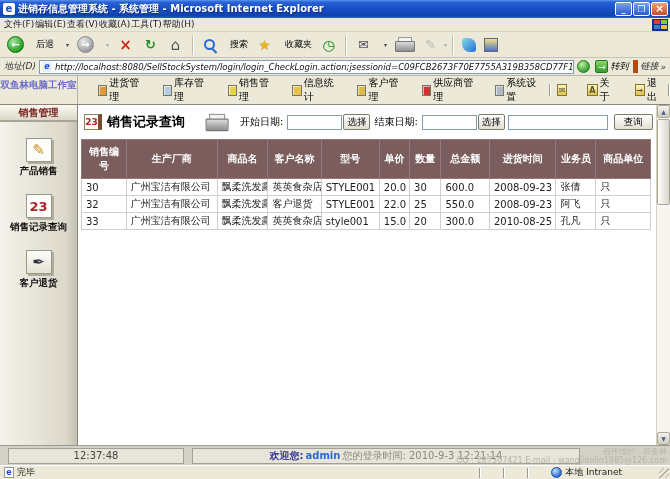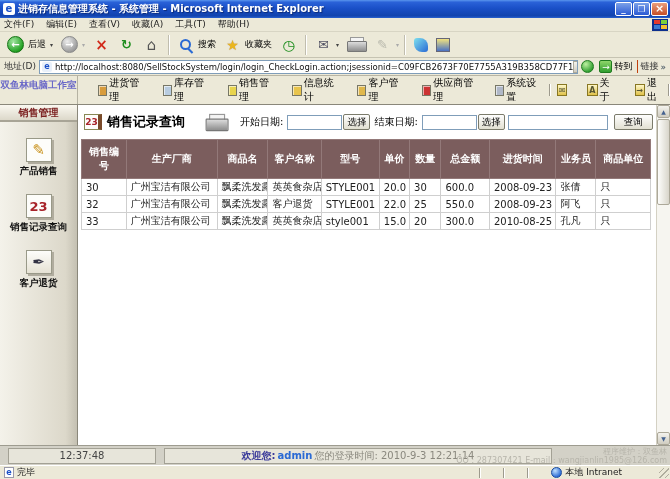--- a/index.html
+++ b/index.html
@@ -20,32 +20,32 @@
     font-size:9px; line-height:12px; text-align:center; }
   .wbtn.min, .wbtn.max { background:linear-gradient(180deg,#7ba1e8,#2a5ad4); }
   .wbtn.min::before { content:"_"; font-weight:bold; }
   .wbtn.max::before { content:"❐"; }
   .wbtn.close { background:linear-gradient(180deg,#ea9f7d,#c64e27); }
   .wbtn.close::before { content:"×"; font-weight:bold; font-size:11px; }
 
   
   .menubar { flex:0 0 13px; display:flex; align-items:center; background:#ece9d8;
     border-bottom:1px solid #d8d5c4; padding-left:4px; }
-  .menu-items { display:flex; gap:12px; flex:1; }
+  .menu-items { display:flex; gap:1px; flex:1; }
   .menu-item { font-size:9px; color:#222; }
   .winflag { width:16px; height:12px; background:#0d2f8e; display:grid;
     grid-template-columns:6px 6px; grid-template-rows:4px 4px; gap:1px; padding:1px;
     justify-content:center; align-content:center; margin-right:2px; }
   .winflag i:nth-child(1){background:#e23a2e}.winflag i:nth-child(2){background:#7ad13a}
   .winflag i:nth-child(3){background:#3a7ad1}.winflag i:nth-child(4){background:#f2c12e}
 
   
   .toolbar { flex:0 0 26px; display:flex; align-items:center; background:#ece9d8;
     border-bottom:1px solid #c6c3b2; padding-left:4px; gap:2px; }
-  .tbtn { display:inline-flex; align-items:center; gap:4px; padding:1px 3px; }
+  .tbtn { display:inline-flex; align-items:center; gap:12px; padding:1px 3px; }
   .tlabel { font-size:9px; }
   .dd { font-size:6px; color:#444; }
   .dd.dim { color:#aaa; }
   .circ { width:17px; height:17px; border-radius:50%; display:inline-flex; align-items:center;
     justify-content:center; color:#fff; font-size:10px; font-weight:bold; }
   .circ.green { background:radial-gradient(circle at 35% 30%,#9fe49f,#1e9e1e 75%); border:1px solid #137113; }
   .circ.green::before{content:"←"}
   .circ.gray { background:radial-gradient(circle at 35% 30%,#ececec,#9a9a9a 75%); border:1px solid #8a8a8a; }
   .circ.gray::before{content:"→"}
   .tb-ic { width:17px; height:17px; display:inline-flex; align-items:center; justify-content:center; }
@@ -65,35 +65,35 @@
   .printer::before { content:""; position:absolute; left:3px; top:0; width:12px; height:5px;
     background:#f4f4f4; border:1px solid #999; }
   .printer::after { content:""; position:absolute; left:0; top:4px; width:18px; height:9px;
     background:linear-gradient(#dcdcdc,#8e8e8e); border:1px solid #777; border-radius:1px; }
   .msn1 { width:14px; height:14px; background:linear-gradient(135deg,#7ee0ee,#2a6ad4); border-radius:3px 8px 3px 8px; }
   .msn2 { width:14px; height:14px; background:linear-gradient(#f2e27e,#4a72c4); border:1px solid #667; }
   .tsep { width:1px; height:20px; border-left:1px solid #c0bdae; border-right:1px solid #fff; margin:0 3px; }
 
   
   .addressbar { flex:0 0 18px; display:flex; align-items:center; background:#ece9d8;
-    border-bottom:1px solid #b8b5a4; padding:0 2px 0 4px; gap:3px; font-size:9px; }
+    border-bottom:1px solid #b8b5a4; padding:0 2px 0 4px; gap:3px; font-size:9px;font-style:italic; }
   .addr-label { color:#333; }
   .addr-box { flex:1; height:14px; background:#fff; border:1px solid #7f9db9; display:flex;
     align-items:center; padding-left:2px; overflow:hidden; }
   .addr-ie { width:10px; height:10px; background:#e8f0fa; border-radius:2px; color:#1a50c8;
     font-weight:bold; font-size:8px; line-height:10px; text-align:center; margin-right:3px; flex:0 0 10px; }
   .addr-url { font-size:8.5px; color:#111; white-space:nowrap; }
   .addr-drop { flex:0 0 13px; height:12px; margin-left:auto; background:linear-gradient(#f4f3ee,#cfccc0);
     border:1px solid #aca899; font-size:6px; text-align:center; line-height:10px; color:#345; }
   .orb { width:13px; height:13px; border-radius:50%; background:radial-gradient(circle at 35% 30%,#bdf0a0,#2f9e2f 75%); border:1px solid #1f7a1f; }
   .go-btn { display:flex; align-items:center; gap:2px; padding:0 2px; }
   .go-arrow { width:13px; height:13px; background:linear-gradient(#8fd66a,#2f9e2f); border:1px solid #1f7a1f;
     border-radius:2px; color:#fff; font-size:9px; line-height:12px; text-align:center; }
   .go-arrow::before{content:"→"}
-  .links { display:flex; align-items:center; gap:2px; color:#333; padding:0 2px; border-left:1px solid #c2410c; }
+  .links { display:flex; align-items:center; gap:2px; color:#333; padding:0 2px; border-left:5px solid #c2410c; }
   .chev::before { content:"»"; color:#345; }
 
   
   .page { flex:1 1 auto; display:flex; flex-direction:column; min-height:0; background:#701a75; }
   .navrow { flex:0 0 18px; display:flex; align-items:center; background:#ece9d8;
     border-bottom:1px solid #8a877a; }
   .brand { flex:0 0 78px; text-align:center; color:#6a68c8; font-weight:bold; font-size:9.5px;
     border-right:1px solid #b5b2a2; height:100%; line-height:17px; }
   .nav-items { display:flex; align-items:center; gap:7px; padding-left:6px; }
   .nav-item { display:inline-flex; align-items:center; gap:2px; font-size:10px;padding-left:14px; }
@@ -155,21 +155,21 @@
   .sc-btn.up { top:0; } .sc-btn.up::before{content:"▲"}
   .sc-btn.down { bottom:0; } .sc-btn.down::before{content:"▼"}
   .sc-thumb { position:absolute; left:0; top:14px; width:13px; height:86px;
     background:linear-gradient(90deg,#fdfdfb,#d8d5ca); border:1px solid #aca899; border-radius:2px; }
 
   
   .footerbar { flex:0 0 20px; background:#d3d1c7; border-top:1px solid #9e9c90; display:flex;
     align-items:center; position:relative; }
   .panel { height:16px; background:#e7e5da; border:1px solid #a3a195; display:flex;
     align-items:center; justify-content:center; font-size:10px; color:#444; }
-  .panel.time { margin-left:8px; width:148px; }
+  .panel.time { margin-left:8px; width:176px; }
   .panel.welcome { margin-left:8px; width:388px; gap:2px; color:#8a887e; }
   .wp { color:#3a3a9a; } .wu { color:#2a6ad4; }
   .watermark { position:absolute; right:3px; top:1px; text-align:right; font-size:8px;
     line-height:9px; color:#b7b5ab; }
 
   
   .statusbar { flex:0 0 14px; background:#ece9d8; border-top:1px solid #fff; display:flex;
     align-items:center; font-size:9px; color:#222; padding-left:4px; position:relative; }
   .sb-doc { width:10px; height:11px; background:#fff; border:1px solid #99a; color:#1a50c8;
     font-size:8px; font-weight:bold; line-height:10px; text-align:center; margin-right:3px; }

